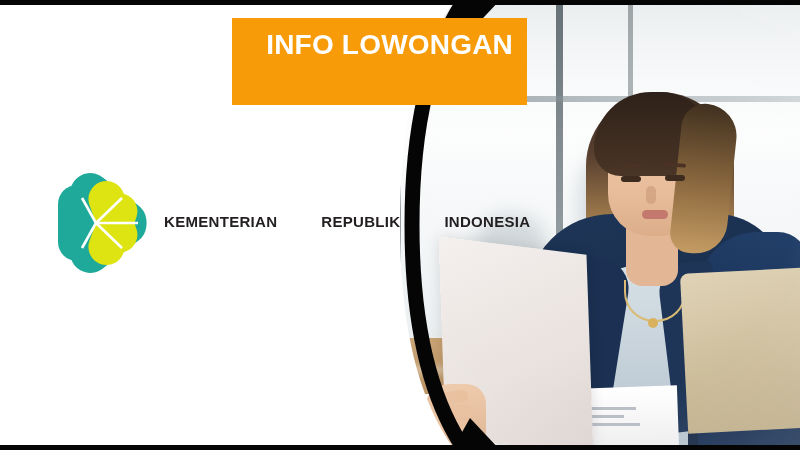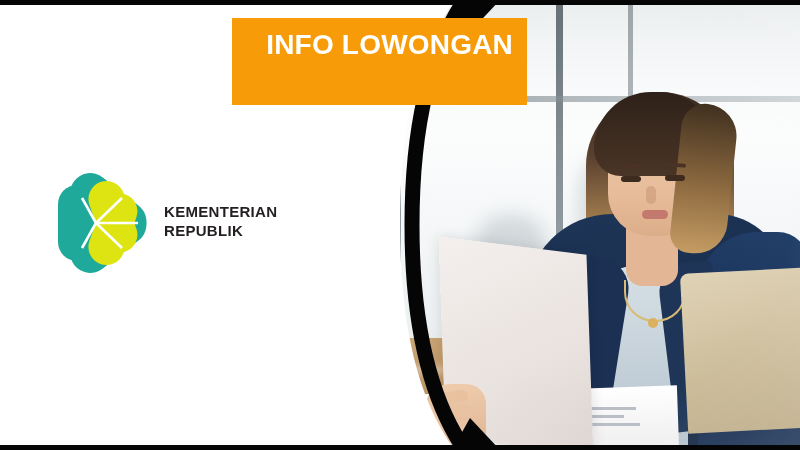--- a/index.html
+++ b/index.html
@@ -303,22 +303,23 @@
     left: 52px;
     top: 168px;
     display: flex;
     align-items: center;
     gap: 14px;
     z-index: 5;
   }
   .logo-mark { width: 98px; height: 106px; display: block; }
   .logo-text {
     display: flex;
-    flex-direction: column;
+    flex-direction: row;
     justify-content: center;
+    gap: 44px;
   }
   .logo-text span {
     display: block;
     color: #231f20;
     font-weight: bold;
     font-size: 15px;
     line-height: 19px;
     letter-spacing: .3px;
     white-space: nowrap;
   }
@@ -431,19 +432,20 @@
         <path d="M44,55 L70,30"></path>
         <path d="M44,55 L70,80"></path>
         <path d="M44,55 L86,55"></path>
         <path d="M44,55 L30,30"></path>
         <path d="M44,55 L30,80"></path>
       </g>
     </svg>
     <div class="logo-text">
       <span>KEMENTERIAN</span>
       <span>REPUBLIK</span>
+      <span>INDONESIA</span>
     </div>
   </div>
 
   <div class="edge-bar top"></div>
   <div class="edge-bar bottom"></div>
 
 </div>
 
 </body></html>

